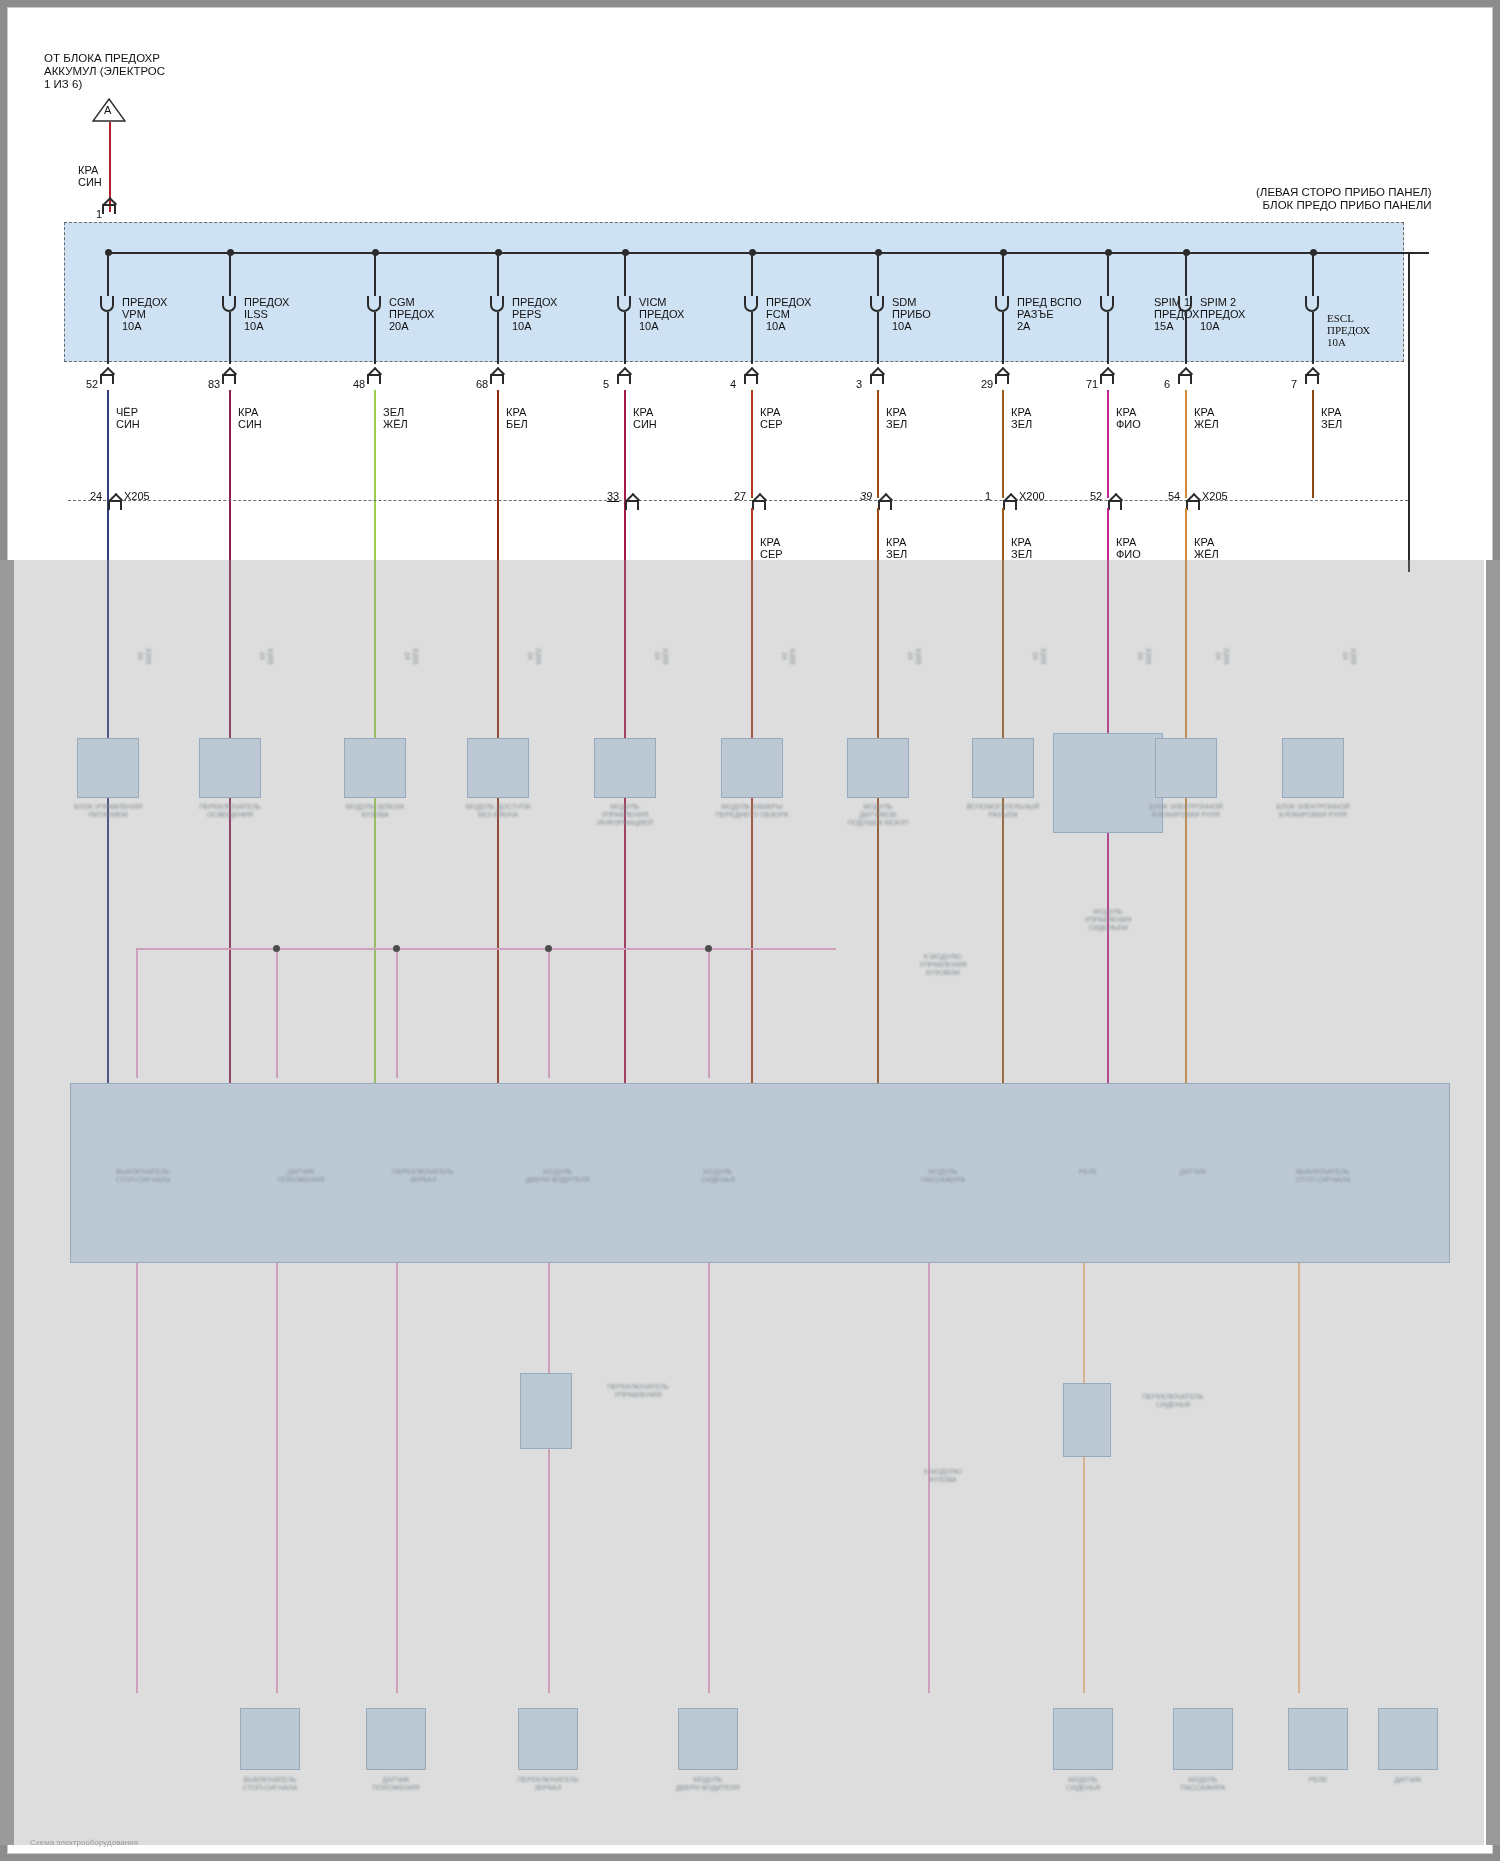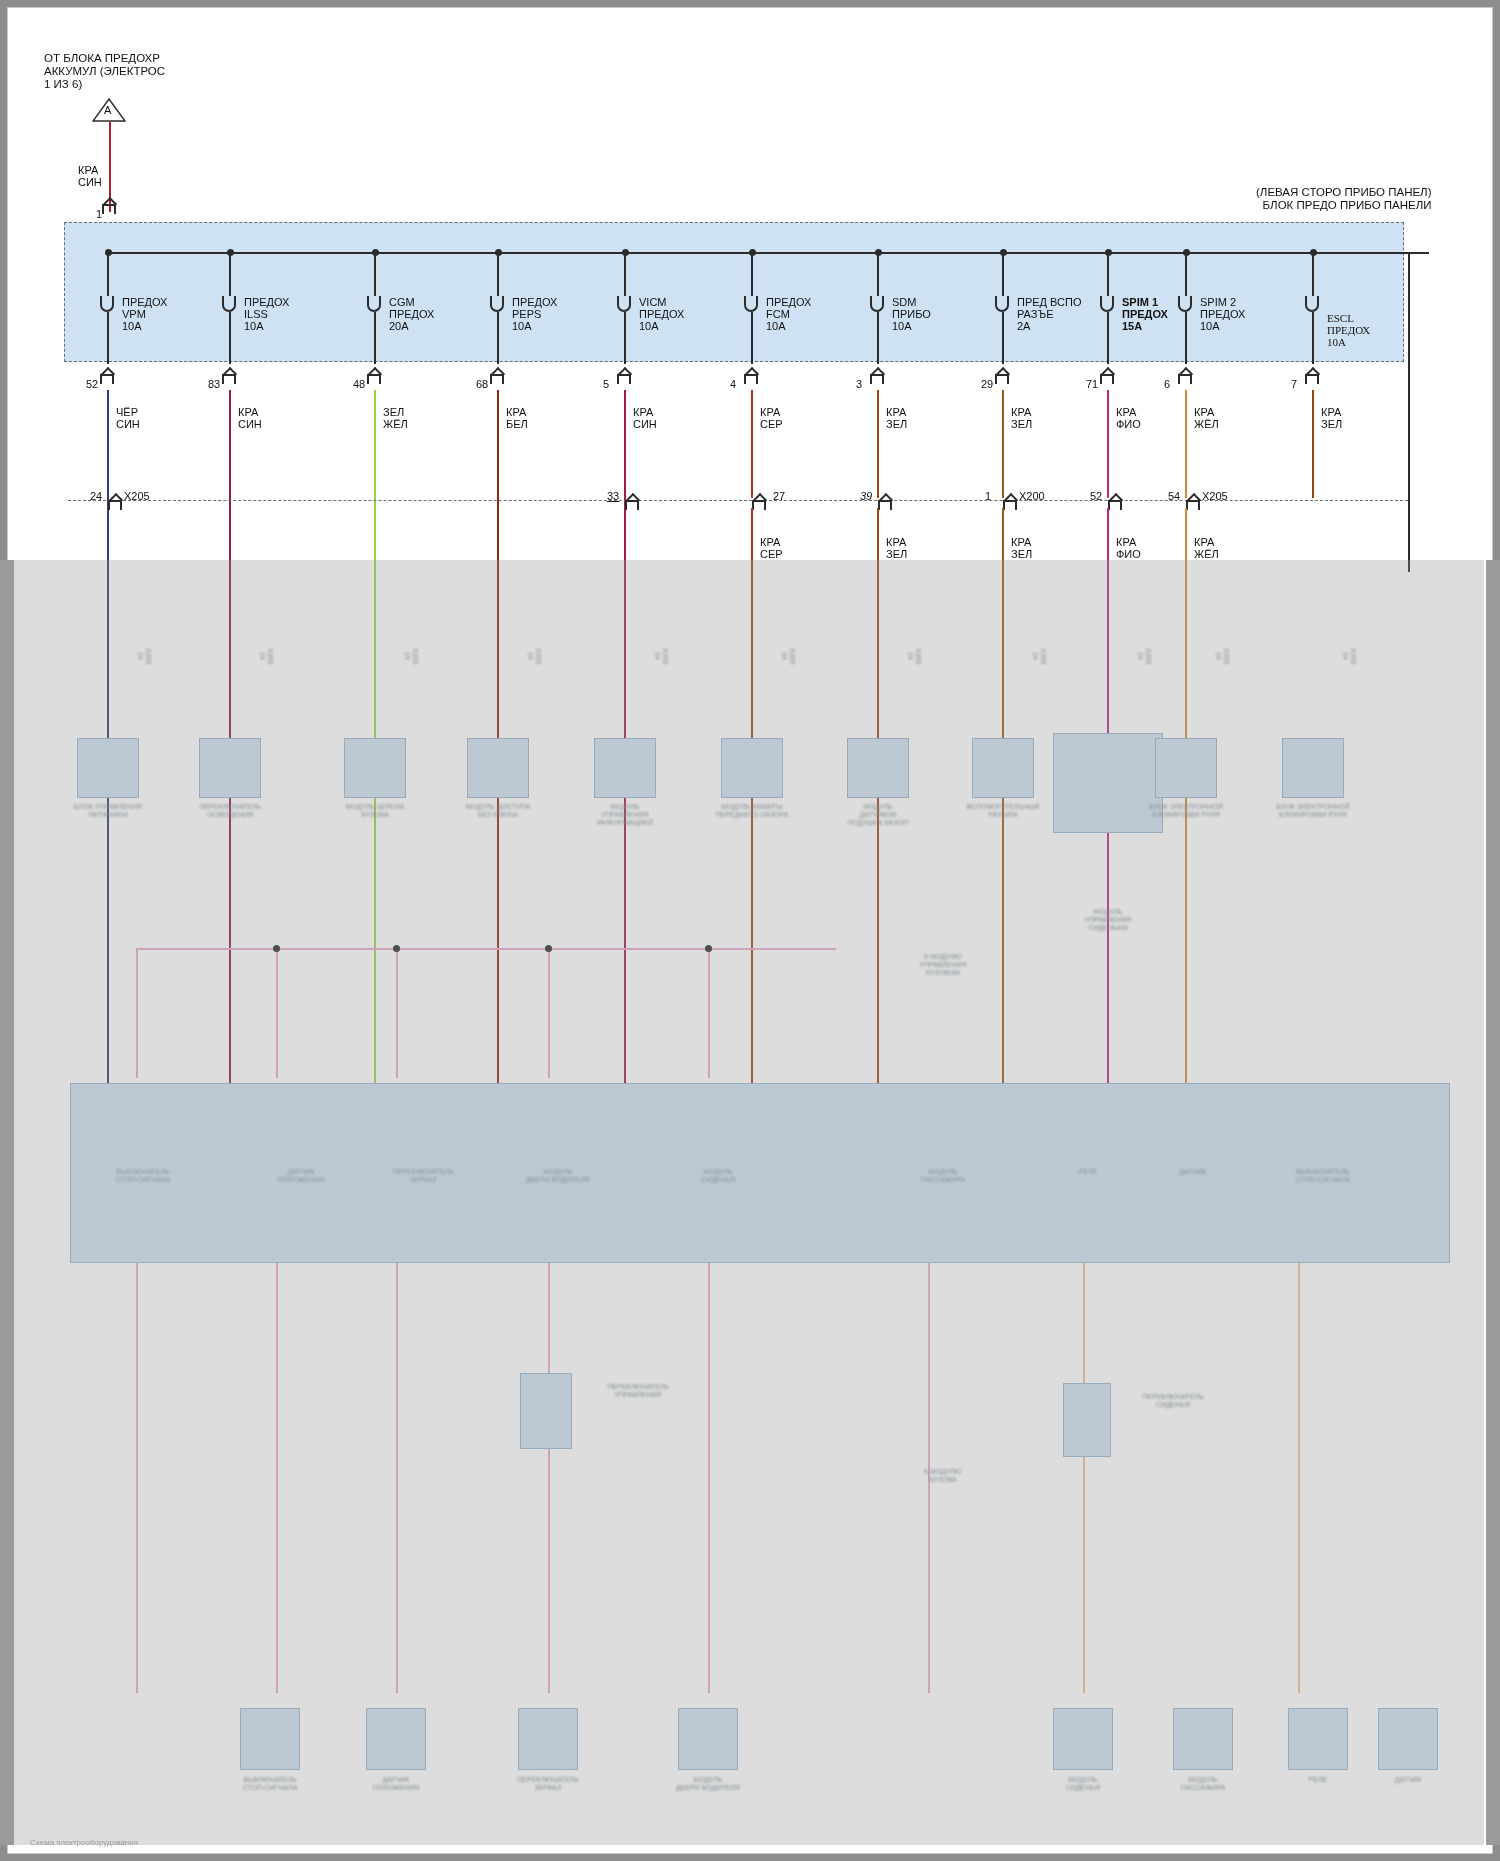--- a/index.html
+++ b/index.html
@@ -266,21 +266,21 @@
 2A</div>
         <div class="wire" style="left: 994px; top: 304px; height: 52px; background: rgb(43, 43, 43);"></div>
         <div class="chev" style="left: 987px; top: 366px;"></div>
         <div class="pin" style="left: 973px; top: 370px;">29</div>
         <div class="wire" style="left: 994px; top: 382px; height: 108px; background: rgb(155, 90, 26);"></div>
         <div class="lbl" style="left: 1003px; top: 398px;">КРА
 ЗЕЛ</div>
         <div class="dot" style="left: 1097px; top: 241px;"></div>
         <div class="wire" style="left: 1099px; top: 244px; height: 44px; background: rgb(43, 43, 43);"></div>
         <div class="fuse" style="left: 1092px; top: 288px;"></div>
-        <div class="lbl" style="left: 1114px; top: 288px; font-weight: bold;">SPIM 1
+        <div class="lbl" style="left: 1146px; top: 288px;">SPIM 1
 ПРЕДОХ
 15A</div>
         <div class="wire" style="left: 1099px; top: 304px; height: 52px; background: rgb(43, 43, 43);"></div>
         <div class="chev" style="left: 1092px; top: 366px;"></div>
         <div class="pin" style="left: 1078px; top: 370px;">71</div>
         <div class="wire" style="left: 1099px; top: 382px; height: 108px; background: rgb(193, 38, 142);"></div>
         <div class="lbl" style="left: 1108px; top: 398px;">КРА
 ФИО</div>
         <div class="dot" style="left: 1175px; top: 241px;"></div>
         <div class="wire" style="left: 1177px; top: 244px; height: 44px; background: rgb(43, 43, 43);"></div>
@@ -309,21 +309,21 @@
       </div>
 
     <div class="wire h" style="left:60px; top:492px; width:1340px; height:0; border-top:1px dashed #6b6b6b;"></div>
     <div id="connpins-layer">
         <div class="chev" style="left: 100px; top: 492px;"></div>
         <div class="pin" style="left: 82px; top: 482px;">24</div>
         <div class="lbl" style="left: 116px; top: 482px;">X205</div>
         <div class="chev" style="left: 617px; top: 492px;"></div>
         <div class="pin" style="left: 599px; top: 482px; text-decoration: underline;">33</div>
         <div class="chev" style="left: 744px; top: 492px;"></div>
-        <div class="pin" style="left: 726px; top: 482px; margin-left: 39px;">27</div>
+        <div class="pin" style="left: 726px; top: 482px;">27</div>
         <div class="chev" style="left: 870px; top: 492px;"></div>
         <div class="pin" style="left: 852px; top: 482px; font-style: italic;">39</div>
         <div class="chev" style="left: 995px; top: 492px;"></div>
         <div class="pin" style="left: 977px; top: 482px;">1</div>
         <div class="lbl" style="left: 1011px; top: 482px;">X200</div>
         <div class="chev" style="left: 1100px; top: 492px;"></div>
         <div class="pin" style="left: 1082px; top: 482px;">52</div>
         <div class="chev" style="left: 1178px; top: 492px;"></div>
         <div class="pin" style="left: 1160px; top: 482px;">54</div>
         <div class="lbl" style="left: 1194px; top: 482px;">X205</div>

